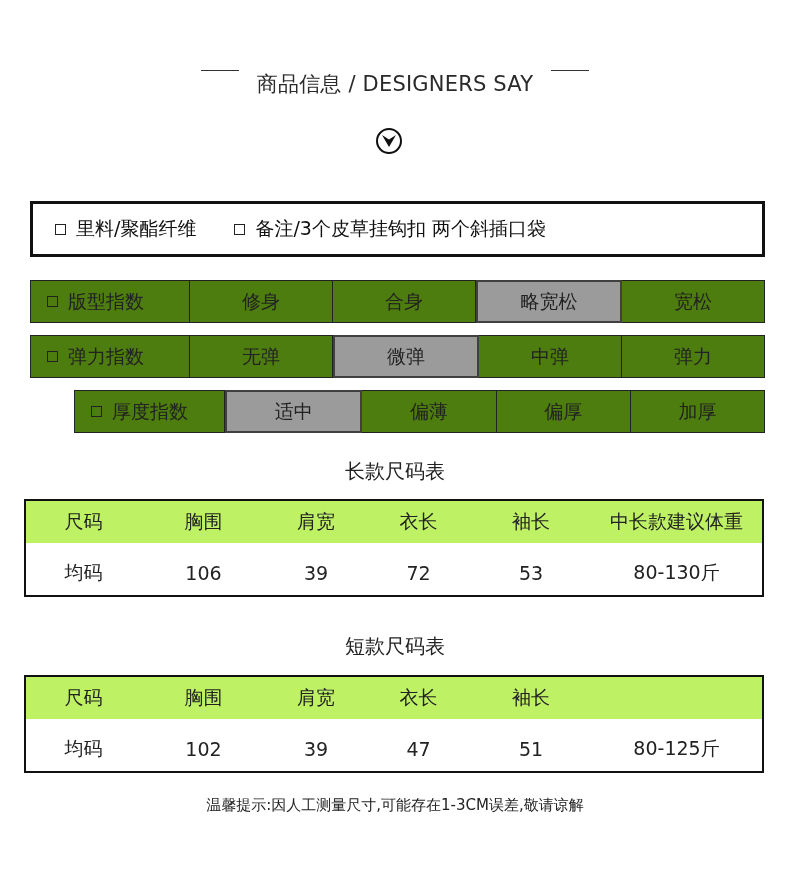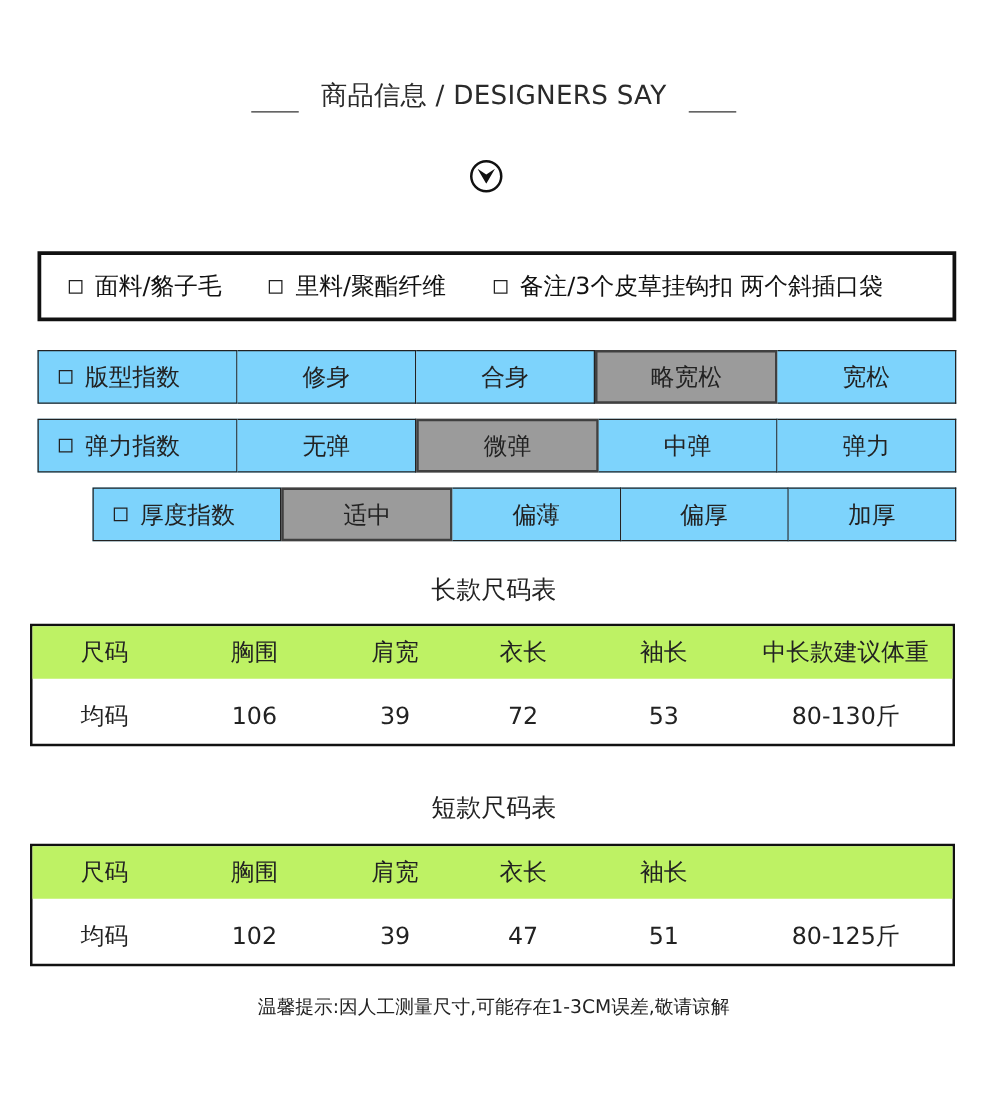--- a/index.html
+++ b/index.html
@@ -1,32 +1,32 @@
 <!DOCTYPE html>
 <html><head>
   <meta charset="utf-8">
   <style>
     * { box-sizing: border-box; margin: 0; padding: 0; }
     html, body { width: 790px; height: 894px; background: #ffffff; }
     body { font-family: "DejaVu Sans", "Liberation Sans", sans-serif; color: #222; position: relative; overflow: hidden; }
 
-    .title-row { position: absolute; top: 54px; left: 0; width: 790px; height: 36px; display: flex; align-items: flex-end; justify-content: center; }
+    .title-row { position: absolute; top: 70px; left: 0; width: 790px; height: 36px; display: flex; align-items: flex-start; justify-content: center; }
     .title-line { width: 38px; height: 1px; background: #333; }
     .title-text { font-size: 21px; color: #2a2a2a; margin: 0 18px; letter-spacing: 0.2px; }
 
     .down-icon { position: absolute; top: 128px; left: 376px; width: 26px; height: 26px; border: 2px solid #111; border-radius: 50%; display: flex; align-items: center; justify-content: center; }
     .down-icon svg { display: block; }
 
     .fabric-box { position: absolute; top: 201px; left: 30px; width: 735px; height: 56px; border: 3px solid #111; display: flex; align-items: center; padding-left: 22px; }
     .fabric-item { display: flex; align-items: center; font-size: 19px; color: #111; margin-right: 38px; white-space: nowrap; }
     .fabric-item:last-child { margin-right: 0; }
     .chk { width: 11px; height: 11px; border: 1px solid #222; margin-right: 10px; display: inline-block; flex: none; }
 
     .index-row { position: absolute; left: 30px; width: 735px; height: 43px; display: flex; }
-    .index-cell { flex: 1; border: 1px solid #222; border-left: none; display: flex; align-items: center; justify-content: center; font-size: 19px; color: #222; background: #7dd3fc; }
+    .index-cell { flex: 1; border: 1px solid #222; border-left: none; display: flex; align-items: center; justify-content: center; font-size: 19px; color: #222; background: #4d7c0f; }
     .index-cell:first-child { border-left: 1px solid #222; }
     .index-cell.label { justify-content: flex-start; padding-left: 16px; }
     .index-cell.active { background: #9b9b9b; border: 2px solid #404040; }
 
     .table-title { position: absolute; left: 0; width: 790px; text-align: center; font-size: 20px; color: #222; }
     .size-table { position: absolute; left: 24px; width: 740px; height: 98px; border: 2px solid #111; }
     .size-header { position: absolute; top: 0; left: 0; right: 0; height: 42px; background: #bef264; display: flex; align-items: center; }
     .size-row { position: absolute; top: 42px; left: 0; right: 0; height: 60px; display: flex; align-items: center; }
     .col { font-size: 19px; color: #222; text-align: center; white-space: nowrap; }
     .c0 { width: 115px; }
@@ -47,24 +47,20 @@
   <span class="title-line"></span>
 </div>
 
 <div class="down-icon">
   <svg width="14" height="12" viewBox="0 0 14 12">
       <path d="M0 0 L7 4.5 L14 0 L7 12 Z" fill="#111"></path>
     </svg>
 </div>
 
 <div class="fabric-box">
-  <div class="fabric-item">
-    <span class="chk"></span>
-    <span>面料/貉子毛</span>
-  </div>
   <div class="fabric-item">
     <span class="chk"></span>
     <span>里料/聚酯纤维</span>
   </div>
   <div class="fabric-item">
     <span class="chk"></span>
     <span>备注/3个皮草挂钩扣 两个斜插口袋</span>
   </div>
 </div>
 

